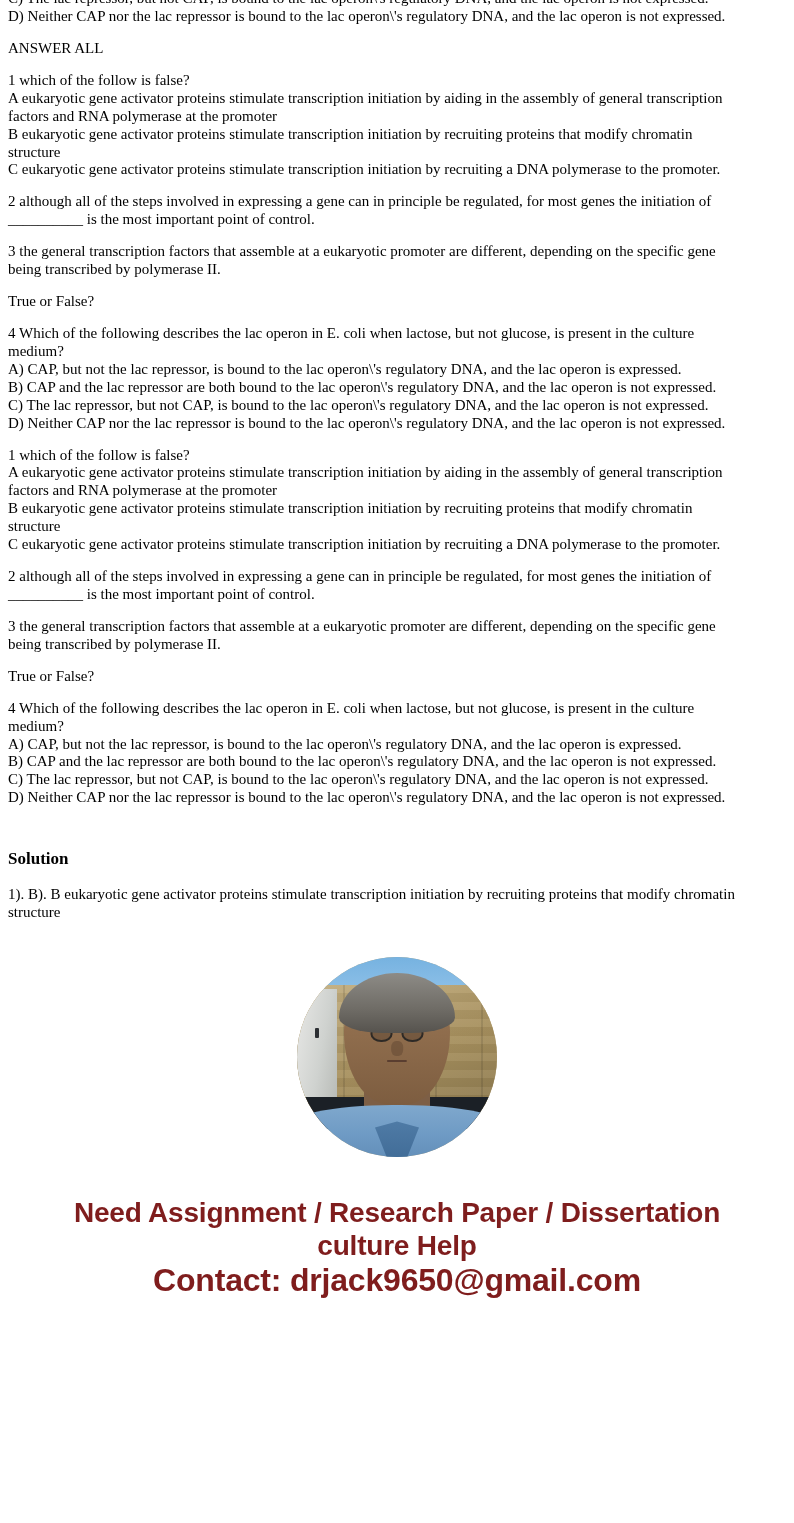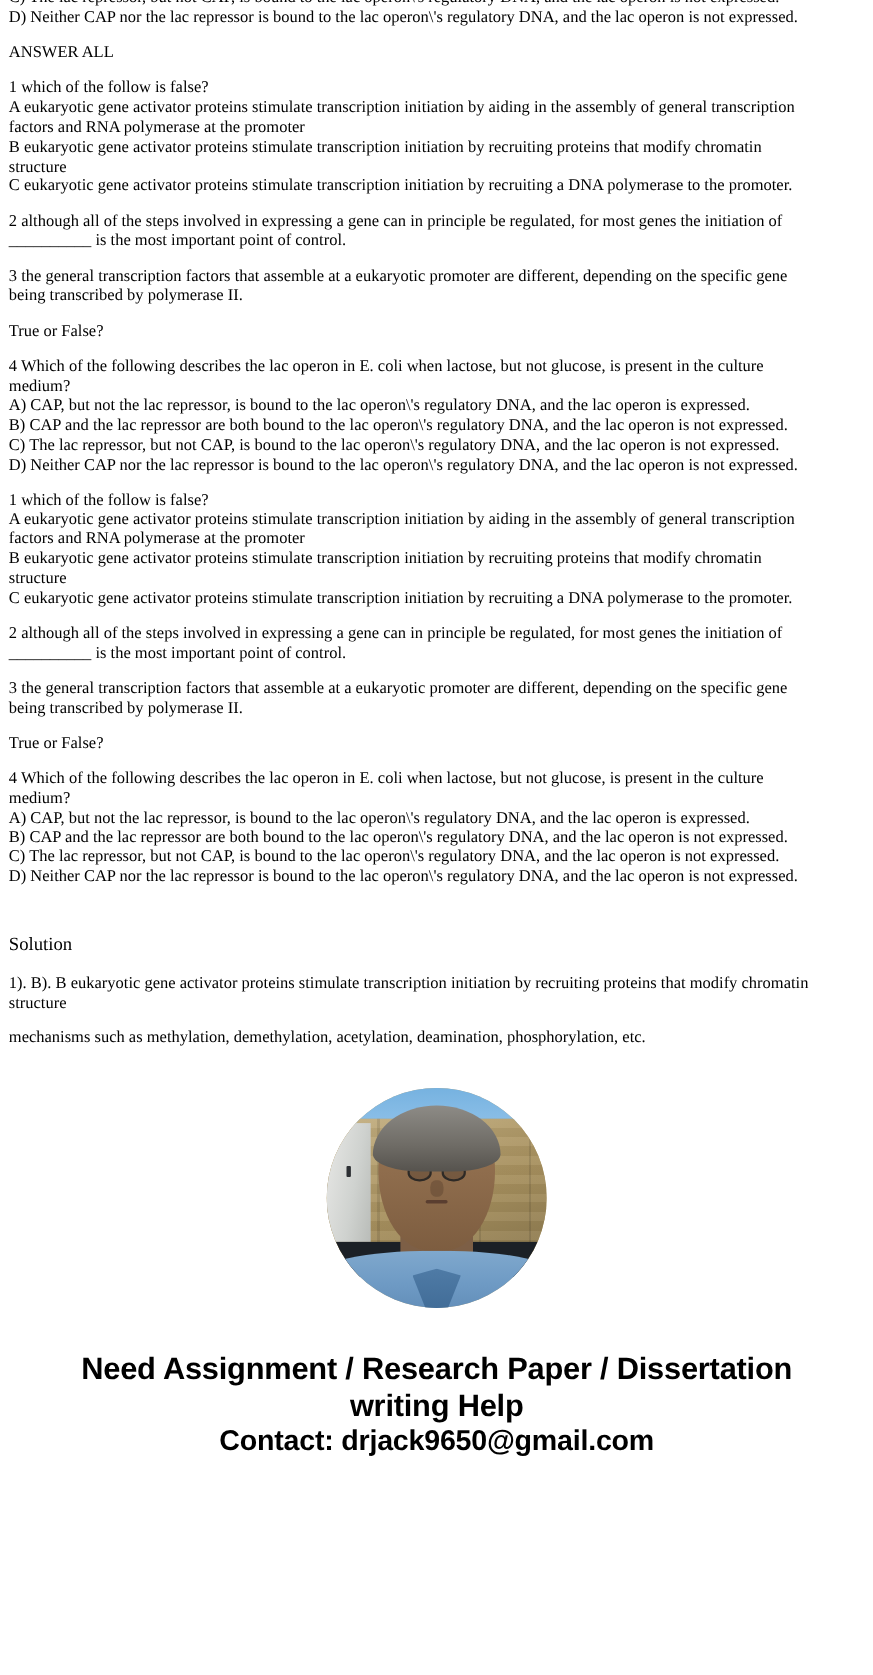--- a/index.html
+++ b/index.html
@@ -46,21 +46,21 @@
     margin: 0 0 14px 0;
     font-size: 15px;
     line-height: 1.195;
     text-align: left;
   }
   .qline {
     display: block;
   }
   h3.solution-heading {
     font-family: "Liberation Serif", "DejaVu Serif", serif;
-    font-weight: normal;
+    font-weight: bold;
     font-size: 17px;
     margin: 0 0 16px 0;
     line-height: 1.2;
   }
   .spacer-before-solution {
     height: 28px;
   }
   .blank-underline {
     letter-spacing: 0;
   }
@@ -231,29 +231,29 @@
     background: #5a3e30;
     border-radius: 3px;
   }
   
   .promo {
     margin-top: 40px;
     padding: 0 8px 24px 8px;
     text-align: center;
     font-family: "Liberation Sans", "DejaVu Sans", sans-serif;
     font-weight: bold;
-    color: #000000;
+    color: #7f1d1d;
     line-height: 1.16;
   }
   .promo-line1 {
     font-size: 28px;
     letter-spacing: -0.2px;
   }
   .promo-line2 {
-    font-size: 26px;
+    font-size: 32px;
     letter-spacing: -0.2px;
   }
 </style>
 </head>
 <body>
 
 <div class="page">
 
   <div class="doc-body">
 
@@ -334,21 +334,20 @@
     <div>
       <h3 class="solution-heading">Solution</h3>
 
       <p class="para">
         <span class="qline">1). B). B eukaryotic gene activator proteins stimulate transcription initiation by recruiting proteins that modify chromatin</span>
         <span class="qline">structure</span>
       </p>
 
 
       <p class="para">
-        <span class="qline">mechanisms such as methylation, demethylation, acetylation, deamination, phosphorylation, etc.</span>
       </p>
     </div>
 
   </div>
 
   <div class="avatar-wrap">
     <div class="avatar">
       <div class="av-sky"></div>
       <div class="av-panel"></div>
       <div class="av-doorframe"></div>
@@ -366,17 +365,17 @@
         </div>
         <div class="av-nose"></div>
         <div class="av-mouth"></div>
       </div>
       <div class="av-hair"></div>
     </div>
   </div>
 
   <div class="promo">
     <div class="promo-line1">Need Assignment / Research Paper / Dissertation</div>
-    <div class="promo-line1">writing Help</div>
+    <div class="promo-line1">culture Help</div>
     <div class="promo-line2">Contact: drjack9650@gmail.com</div>
   </div>
 
 </div>
 
 </body></html>

